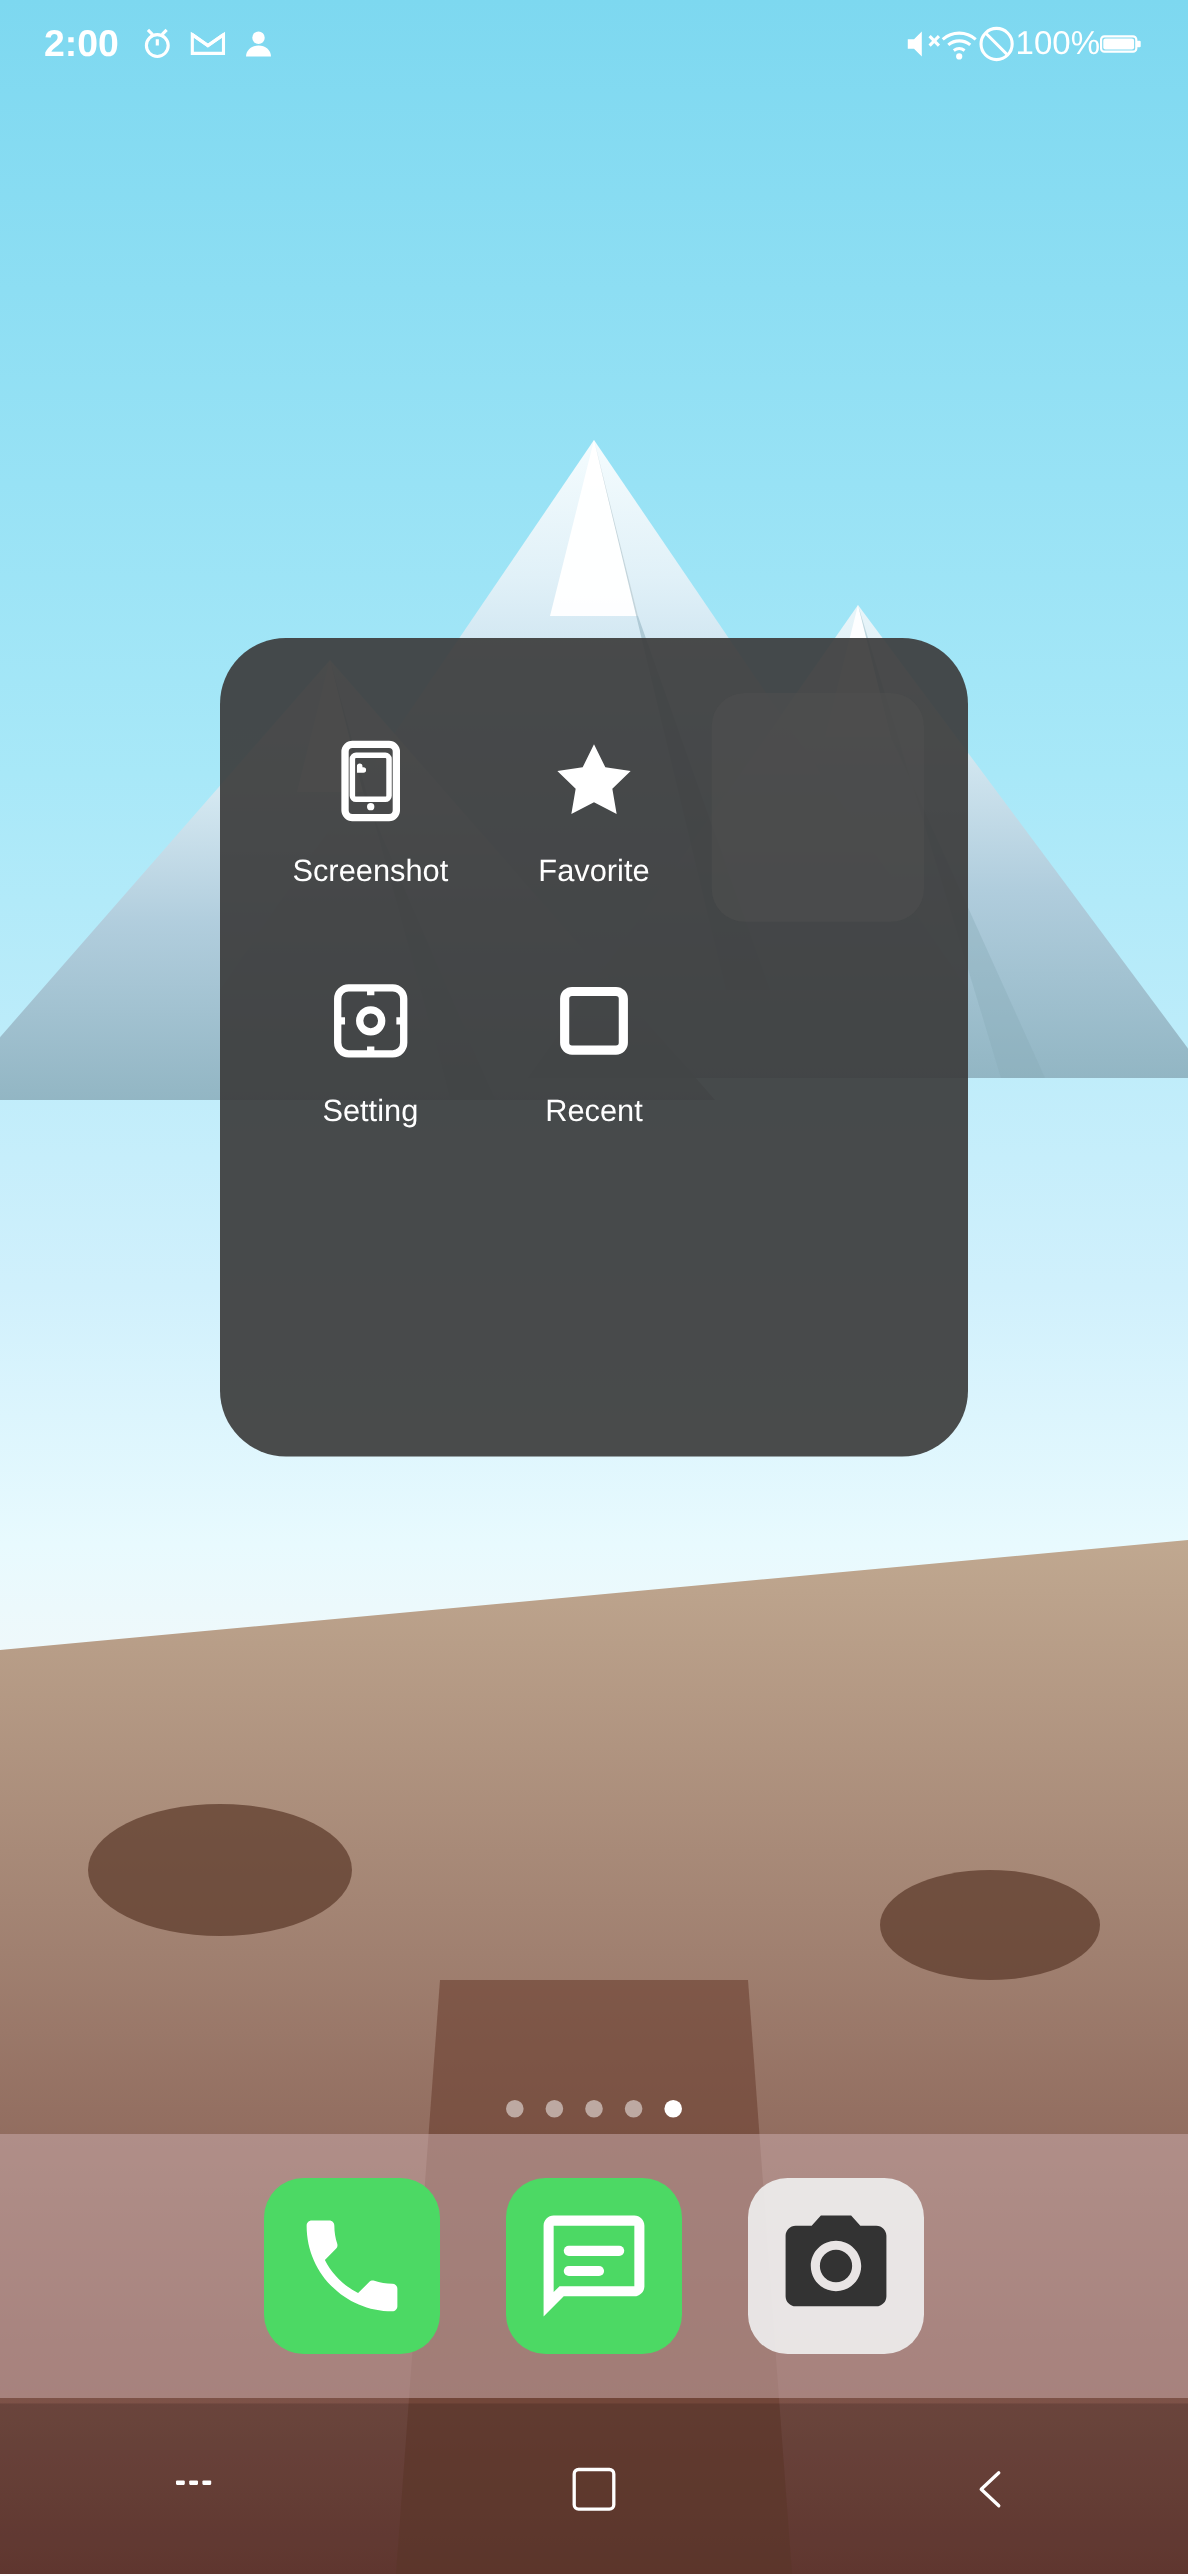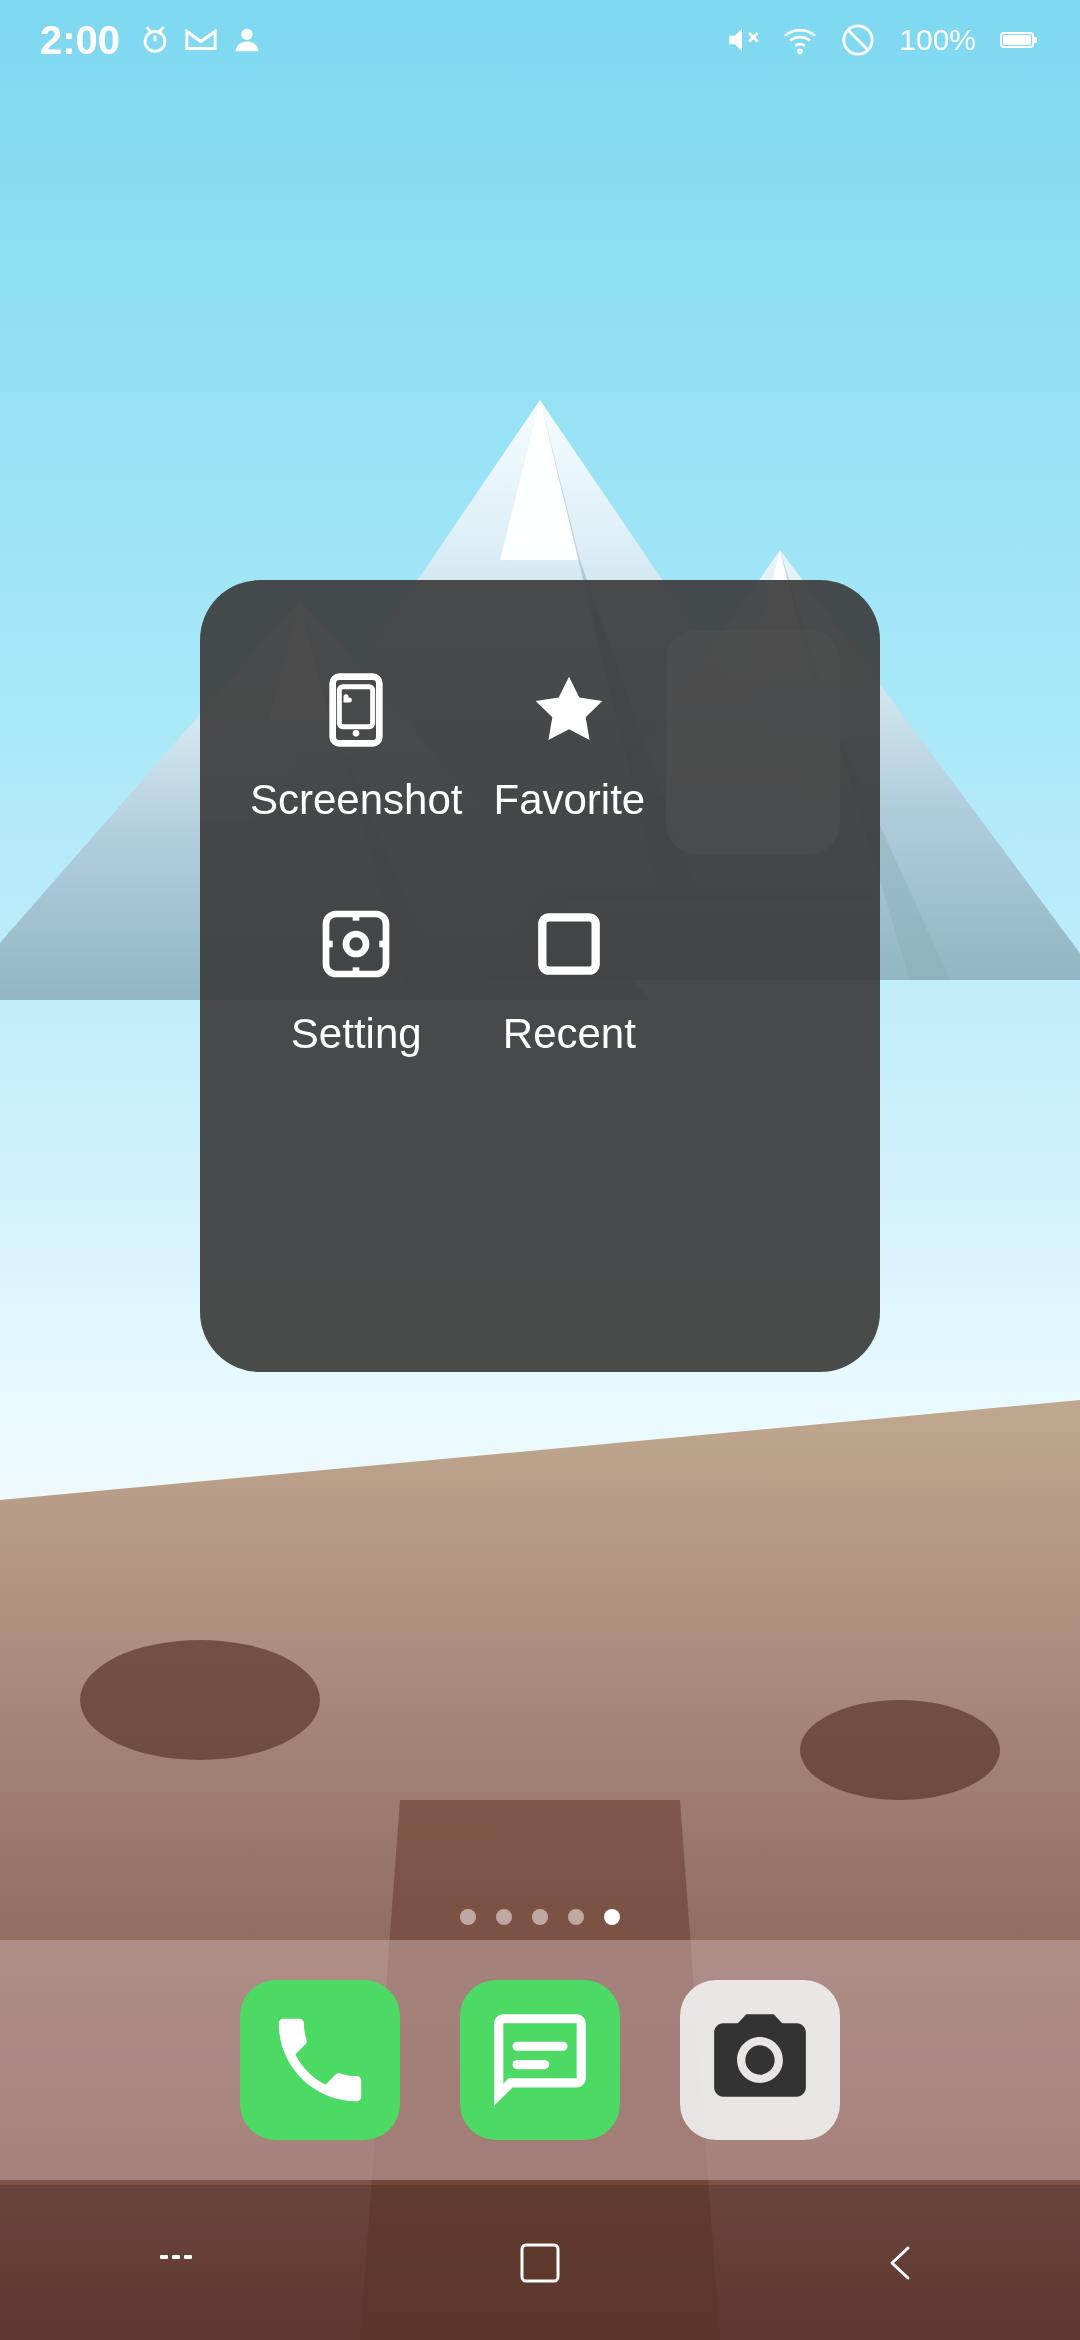--- a/index.html
+++ b/index.html
@@ -62,34 +62,34 @@
       justify-content: space-between;
       padding: 0 40px;
       z-index: 100;
     }
 
     .status-left {
       display: flex;
       align-items: center;
       gap: 18px;
       color: white;
-      font-size: 40px;
+      font-size: 34px;
       font-weight: 600;
     }
 
     .status-icons-left {
       display: flex;
       align-items: center;
       gap: 12px;
     }
 
     .status-right {
       display: flex;
       align-items: center;
-      gap: 24px;
+      gap: 0;
       color: white;
       font-size: 30px;
     }
 
     
     .quick-actions-popup {
       position: absolute;
       top: 580px;
       left: 200px;
       width: 680px;
@@ -131,21 +131,21 @@
     }
 
     .action-icon svg {
       width: 80px;
       height: 80px;
       fill: white;
     }
 
     .action-label {
       color: white;
-      font-size: 42px;
+      font-size: 28px;
       font-weight: 400;
       text-align: center;
     }
 
     
     .dock {
       position: absolute;
       bottom: 160px;
       left: 0;
       right: 0;

